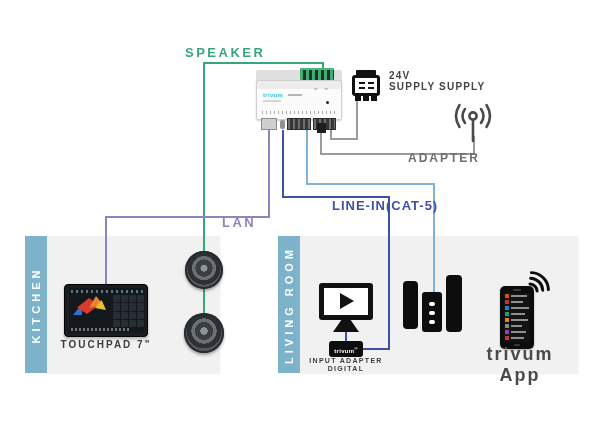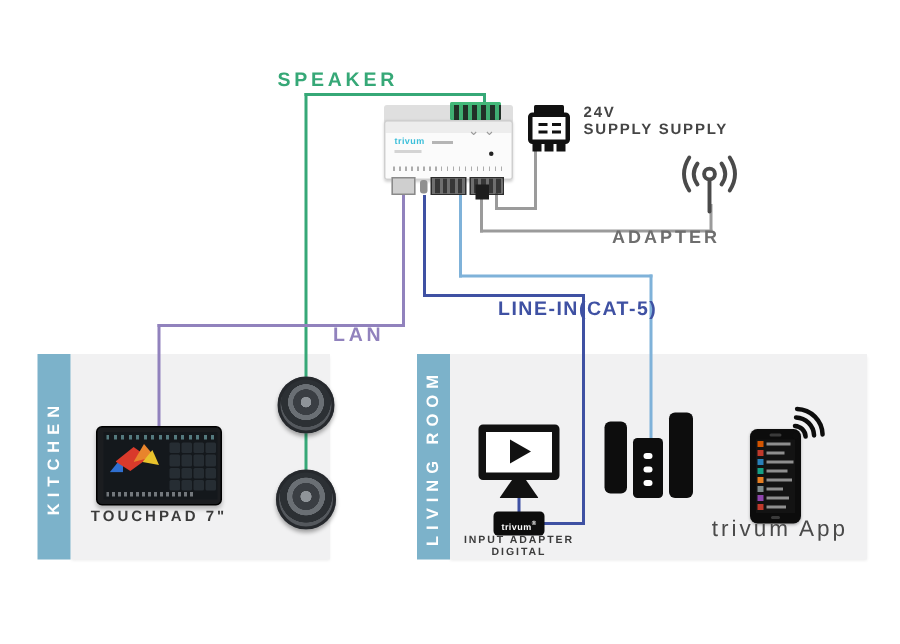--- a/index.html
+++ b/index.html
@@ -80,21 +80,21 @@
   #towers .dot { position:absolute; left:7px; width:6px; height:4px; background:#fff; border-radius:2px; }
 
   
   #phone { position:absolute; left:500px; top:286px; width:34px; height:63px; background:#0c0c0c; border-radius:5px; box-shadow:0 1px 2px rgba(0,0,0,.3); }
   #phone .slit { position:absolute; left:13px; top:3px; width:8px; height:2px; background:#3a3a3a; border-radius:1px; }
   #phone .screen { position:absolute; left:4px; top:7px; width:26px; height:49px; background:#131313; overflow:hidden; }
   #phone .home { position:absolute; left:14px; top:58px; width:6px; height:2px; background:#3a3a3a; border-radius:1px; }
   .prow { position:relative; height:5px; margin:1px 1px 0 1px; }
   .prow .sq { position:absolute; left:0; top:0; width:4px; height:4px; }
   .prow .ln { position:absolute; left:6px; top:1px; height:2px; background:#8f8f8f; }
-  #app-label { position:absolute; left:468px; top:344px; width:104px; text-align:center; color:#4a4a4a; font-size:15px; font-weight:400; letter-spacing:2px; }
+  #app-label { position:absolute; left:468px; top:344px; width:104px; text-align:center; color:#4a4a4a; font-size:18px; font-weight:700; letter-spacing:2px; }
 
   
   #tablet { position:absolute; left:64px; top:284px; width:84px; height:53px; background:#1b1d20; border:1px solid #000; border-radius:4px; box-shadow:0 2px 3px rgba(0,0,0,.25); }
   #tablet .screen { position:absolute; left:4px; top:3px; width:76px; height:45px; background:#14181c; overflow:hidden; }
   #tablet .topbar { position:absolute; left:2px; top:2px; width:72px; height:3px; background:repeating-linear-gradient(90deg,#6fa3a8 0 2px,transparent 2px 5px); opacity:.7; }
   #tablet .shape { position:absolute; }
   #tablet .keypad { position:absolute; left:44px; top:7px; width:31px; height:32px; display:grid; grid-template-columns:repeat(4,1fr); grid-template-rows:repeat(4,1fr); gap:1px; }
   #tablet .keypad i { background:#262d33; border-radius:1px; }
   #tablet .botbar { position:absolute; left:2px; top:40px; width:58px; height:3px; background:repeating-linear-gradient(90deg,#8a8f94 0 2px,transparent 2px 4px); opacity:.8; }
   #touchpad-label { position:absolute; left:58px; top:339px; width:96px; text-align:center; color:#3c3c3c; font-size:10px; font-weight:700; letter-spacing:2px; }

